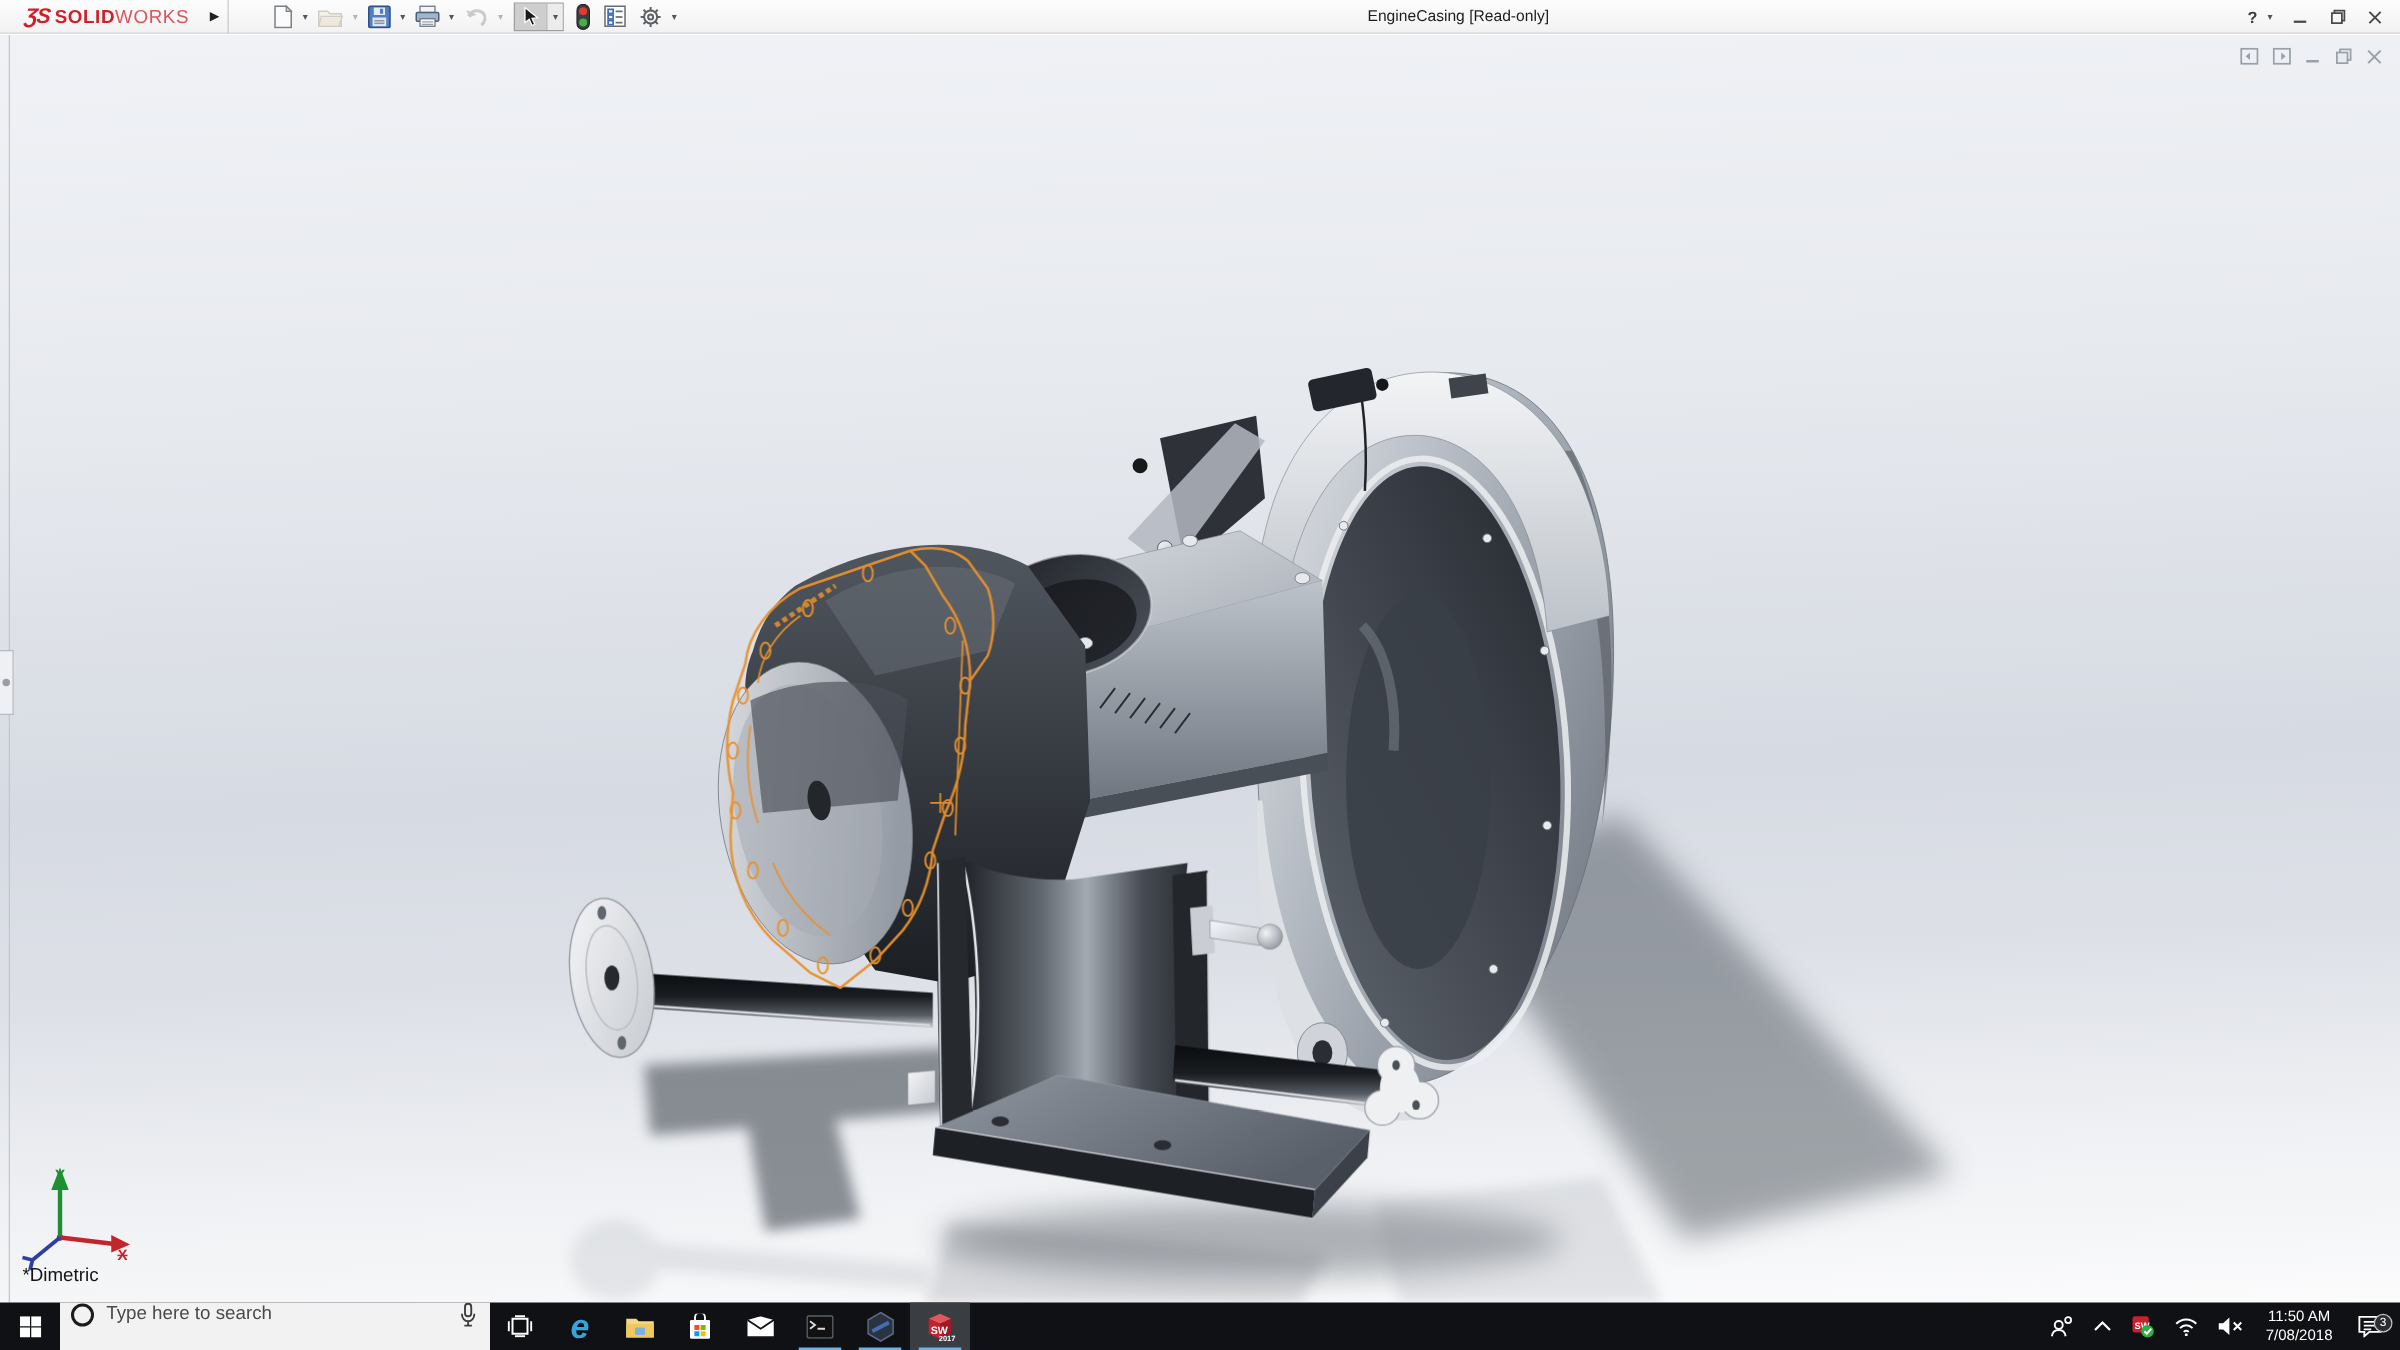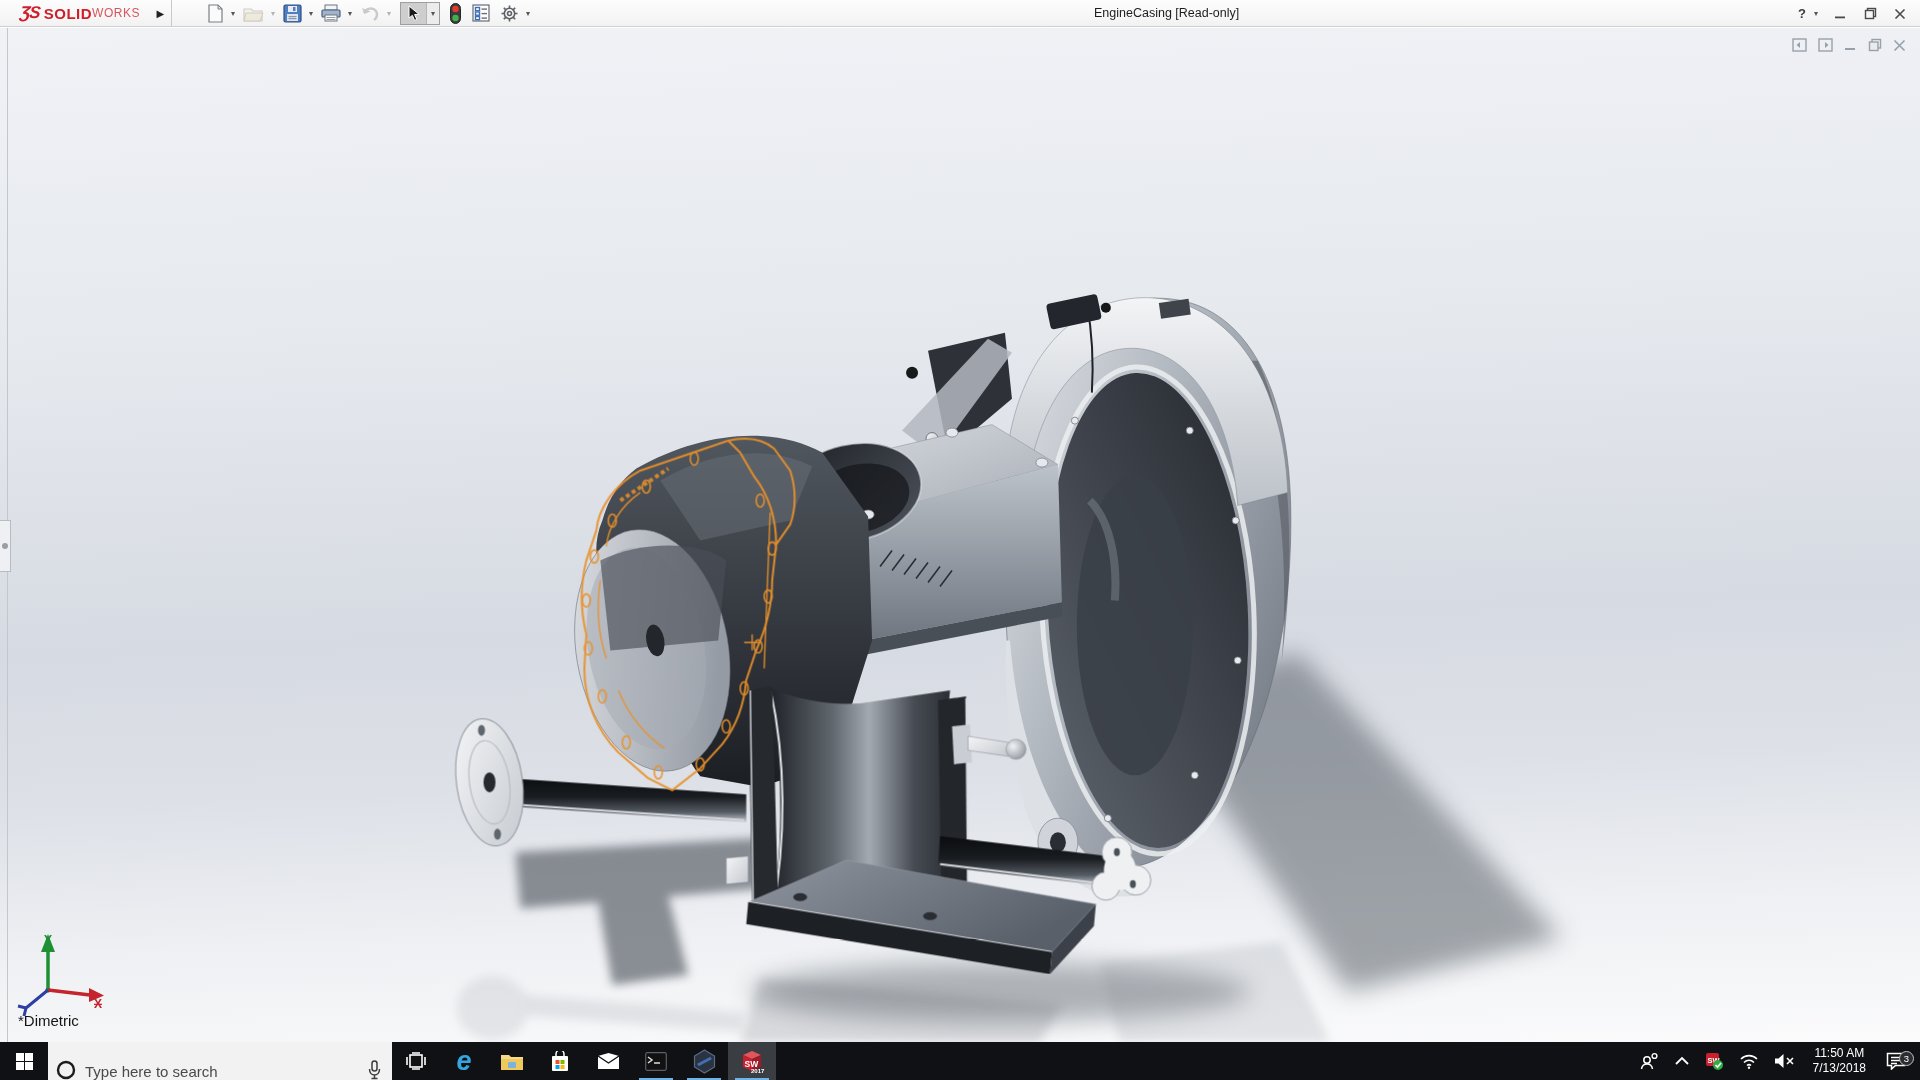--- a/index.html
+++ b/index.html
@@ -7,21 +7,21 @@
     font-family:"Liberation Sans", sans-serif; -webkit-user-select:none; user-select:none; }
   .stage { position:relative; width:1920px; height:1080px; }
 
   
   .titlebar { position:absolute; left:0; top:0; width:1920px; height:27px;
     background:linear-gradient(#fdfdfd,#f2f2f3); border-bottom:1px solid #cfd0d3;
     display:flex; align-items:center; }
   .logo { display:flex; align-items:baseline; padding:0 10px 0 20px; height:27px; align-items:center; }
   .logo-glyph { font-size:17px; font-weight:700; font-style:italic; color:#cf202a; letter-spacing:-1px; transform:skewX(-6deg); }
   .logo-solid { font-size:15px; font-weight:700; color:#cf202a; margin-left:4px; letter-spacing:.5px; }
-  .logo-works { font-size:12px; font-weight:400; color:#d9555c; letter-spacing:.5px; }
+  .logo-works { font-size:15px; font-weight:400; color:#d9555c; letter-spacing:.5px; }
   .flyout-btn { width:22px; height:27px; display:flex; align-items:center; justify-content:center;
     border-right:1px solid #c9cacd; color:#222; font-size:10px; cursor:pointer; }
   .toolbar { display:flex; align-items:center; margin-left:34px; gap:3px; height:27px; }
   .tool { display:flex; align-items:center; padding:2px 1px; border-radius:2px; }
   .tool svg { display:block; }
   .caret { font-size:8px; color:#555; margin:0 4px 0 3px; }
   .disabled { opacity:.42; }
   .sel-group { display:flex; align-items:stretch; border:1px solid #9e9e9e; height:23px; margin:0 2px; }
   .sel-main { width:25px; background:#cecece; display:flex; align-items:center; justify-content:center; }
   .sel-drop { width:13px; background:#ececec; border-left:1px solid #b5b5b5; display:flex; align-items:center; justify-content:center; }
@@ -42,21 +42,21 @@
   .doc-controls { position:absolute; top:10px; right:14px; display:flex; gap:11px; align-items:center; }
   .doc-controls svg { display:block; }
   .model-svg { position:absolute; left:0; top:0; width:1920px; height:1014px; }
   .triad { position:absolute; left:10px; bottom:22px; }
   .orient-label { position:absolute; left:18px; bottom:13px; font-size:15px; color:#141414; }
 
   
   .taskbar { position:absolute; left:0; top:1042px; width:1920px; height:38px; background:#101114;
     display:flex; align-items:stretch; }
   .tb-start { width:48px; display:flex; align-items:center; justify-content:center; }
-  .tb-search { width:344px; background:#f2f2f2; display:flex; align-items:flex-end; padding:0 10px 0 8px; gap:9px; }
+  .tb-search { width:344px; background:#f2f2f2; display:flex; align-items:flex-start; padding:0 10px 0 8px; gap:9px; }
   .tb-search input { flex:1; border:none; outline:none; background:transparent; font-size:15px; color:#4a4a4a;
     font-family:"Liberation Sans",sans-serif; }
   .tb-search input::placeholder { color:#4a4a4a; opacity:1; }
   .tb-icon { width:48px; position:relative; display:flex; align-items:center; justify-content:center; }
   .tb-icon.active { background:#3a3d41; }
   .tb-underline { position:absolute; left:7px; right:7px; bottom:0; height:2px; background:#6fb2e6; }
   .edge-e { font-size:27px; font-weight:700; color:#36a5dd; font-style:italic; line-height:1; }
   .sw-cube { position:relative; width:26px; height:26px; }
   .tb-tray { margin-left:auto; display:flex; align-items:center; gap:7px; padding-right:4px; }
   .tray-item { display:flex; align-items:center; justify-content:center; padding:0 4px; height:38px; }
@@ -571,21 +571,21 @@
         </svg>
       </span>
       <span class="tray-item">
         <svg width="21" height="16" viewBox="0 0 21 16">
           <polygon points="1,5.5 4.5,5.5 9.5,1 9.5,15 4.5,10.5 1,10.5" fill="#fff"></polygon>
           <path d="M13 5 L19 11 M19 5 L13 11" stroke="#fff" stroke-width="1.6"></path>
         </svg>
       </span>
       <span class="tb-clock">
         <div>11:50 AM</div>
-        <div>7/13/2018</div>
+        <div>7/08/2018</div>
       </span>
       <span class="tb-action">
         <svg width="20" height="18" viewBox="0 0 20 18">
           <path d="M1.5 1.5 h17 v12 h-9 l-4 3.5 v-3.5 h-4 z" fill="none" stroke="#fff" stroke-width="1.5"></path>
           <path d="M5 5.5 h10 M5 8.5 h10 M5 11.5 h6" stroke="#fff" stroke-width="1.3"></path>
         </svg>
         <span class="badge">3</span>
       </span>
     </div>
   </div>

